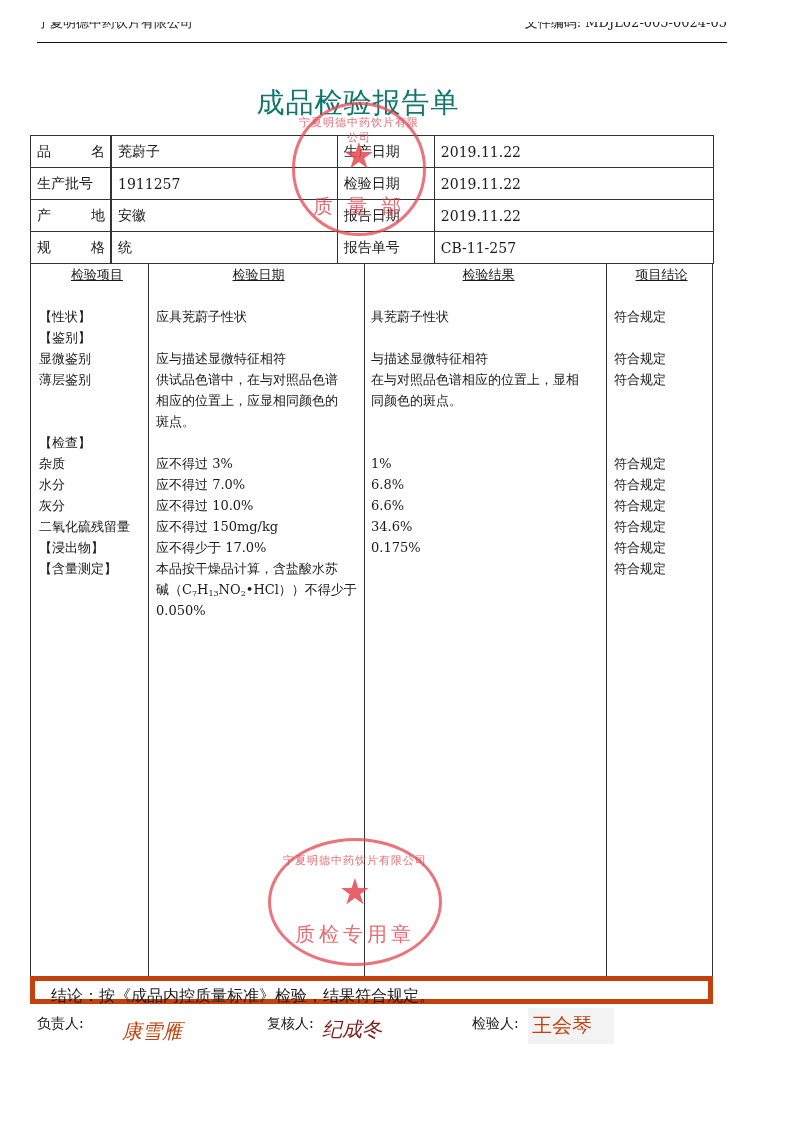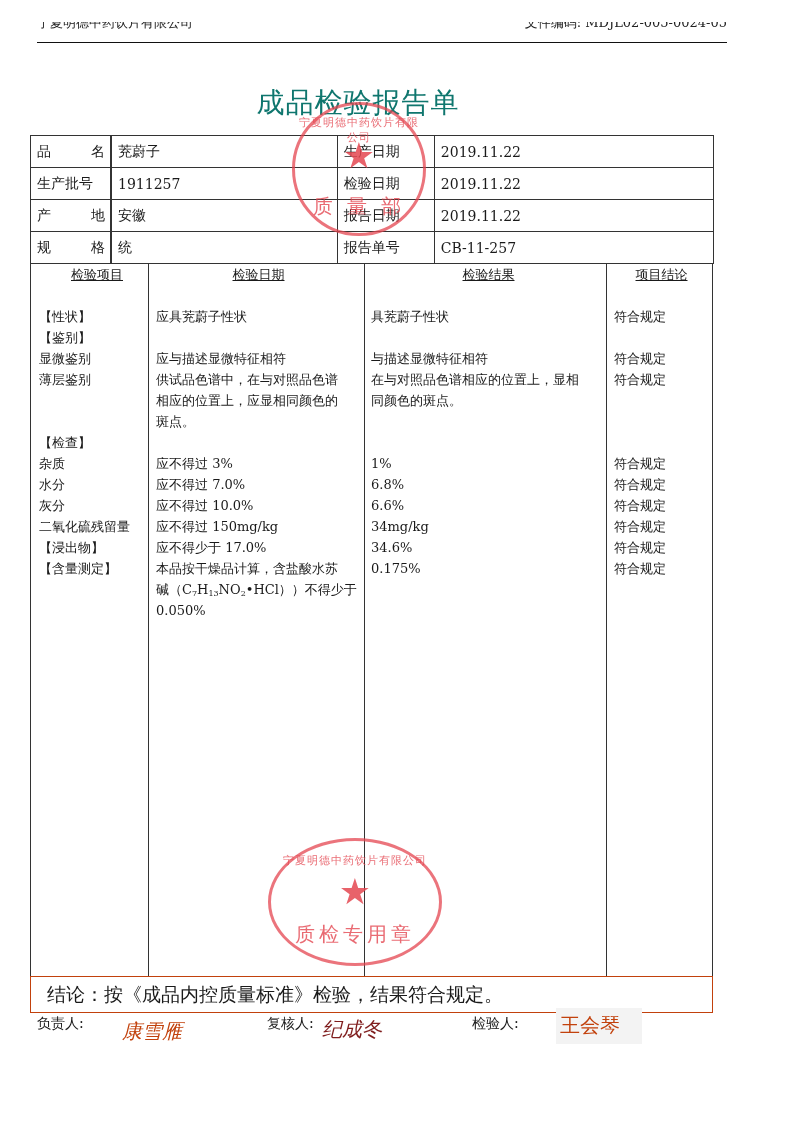--- a/index.html
+++ b/index.html
@@ -24,21 +24,21 @@
   .vline { position: absolute; top: 0; bottom: 0; border-left: 1px solid #333; }
   .col { position: absolute; top: 0; font-size: 13px; line-height: 21px; }
   .colhead { text-decoration: underline; display: block; text-align: center; margin-top: 1px; }
   .row { display: block; height: 21px; white-space: nowrap; }
   .c1 { left: 8px; width: 110px; }
   .c2 { left: 125px; width: 205px; }
   .c3 { left: 340px; width: 235px; }
   .c4 { left: 583px; width: 95px; }
   sub { font-size: 8px; vertical-align: -2px; }
 
-  .concl { position: absolute; left: 30px; top: 976px; width: 683px; height: 37px; border: 1px solid #c2410c; box-sizing: border-box; font-size: 19px; padding: 5px 0 0 16px; }
+  .concl { position: absolute; left: 30px; top: 976px; width: 683px; height: 28px; border: 5px solid #c2410c; box-sizing: border-box; font-size: 16px; padding: 5px 0 0 16px; }
   .sig { position: absolute; top: 1015px; font-size: 14px; }
   .sig-name { position: absolute; font-family: "DejaVu Sans", sans-serif; color: #c2410c; font-size: 20px; font-style: italic; }
 
   .stamp { position: absolute; border: 3px solid rgba(228,70,80,0.75); border-radius: 50%; color: rgba(228,70,80,0.8); text-align: center; }
   .stamp .star { position: absolute; left: 50%; transform: translateX(-50%); font-size: 36px; color: rgba(228,70,80,0.85); }
   .stamp .arc { position: absolute; left: 0; right: 0; font-size: 11px; letter-spacing: 1px; }
   .stamp .bottom { position: absolute; left: 0; right: 0; font-size: 20px; letter-spacing: 4px; }
 </style>
 </head>
 <body>
@@ -143,21 +143,20 @@
     <span class="row">具茺蔚子性状</span>
     <span class="row"></span>
     <span class="row">与描述显微特征相符</span>
     <span class="row">在与对照品色谱相应的位置上，显相</span>
     <span class="row">同颜色的斑点。</span>
     <span class="row"></span>
       <span class="row"></span>
     <span class="row">1%</span>
     <span class="row">6.8%</span>
     <span class="row">6.6%</span>
-    <span class="row">34mg/kg</span>
     <span class="row">34.6%</span>
     <span class="row">0.175%</span>
   </div>
 
   <div class="col c4">
     <span class="colhead">项目结论</span>
     <span class="row"></span>
     <span class="row">符合规定</span>
     <span class="row"></span>
     <span class="row">符合规定</span>
@@ -174,21 +173,21 @@
   </div>
 </div>
 
 <div class="concl">结论：按《成品内控质量标准》检验，结果符合规定。</div>
 
 <div class="sig" style="left:37px;">负责人:</div>
 <div class="sig-name" style="left:122px;top:1018px;">康雪雁</div>
 <div class="sig" style="left:267px;">复核人:</div>
 <div class="sig-name" style="left:322px;top:1016px;color:#7f1d1d;">纪成冬</div>
 <div class="sig" style="left:472px;">检验人:</div>
-<div class="sig-name" style="left:528px;top:1008px;width:86px;height:36px;background:#f3f3f3;font-style:normal;padding:4px 0 0 4px;box-sizing:border-box;margin-left:28px;">王会琴</div>
+<div class="sig-name" style="left:528px;top:1008px;width:86px;height:36px;background:#f3f3f3;font-style:normal;padding:4px 0 0 4px;box-sizing:border-box;">王会琴</div>
 
 <div class="stamp" style="left:292px;top:102px;width:128px;height:128px;">
   <div class="arc" style="top:10px;">宁夏明德中药饮片有限公司</div>
   <div class="star" style="top:30px;">★</div>
   <div class="bottom" style="top:88px;">质 量 部</div>
 </div>
 <div class="stamp" style="left:268px;top:838px;width:168px;height:122px;">
   <div class="arc" style="top:12px;">宁夏明德中药饮片有限公司</div>
   <div class="star" style="top:30px;">★</div>
   <div class="bottom" style="top:80px;">质检专用章</div>

